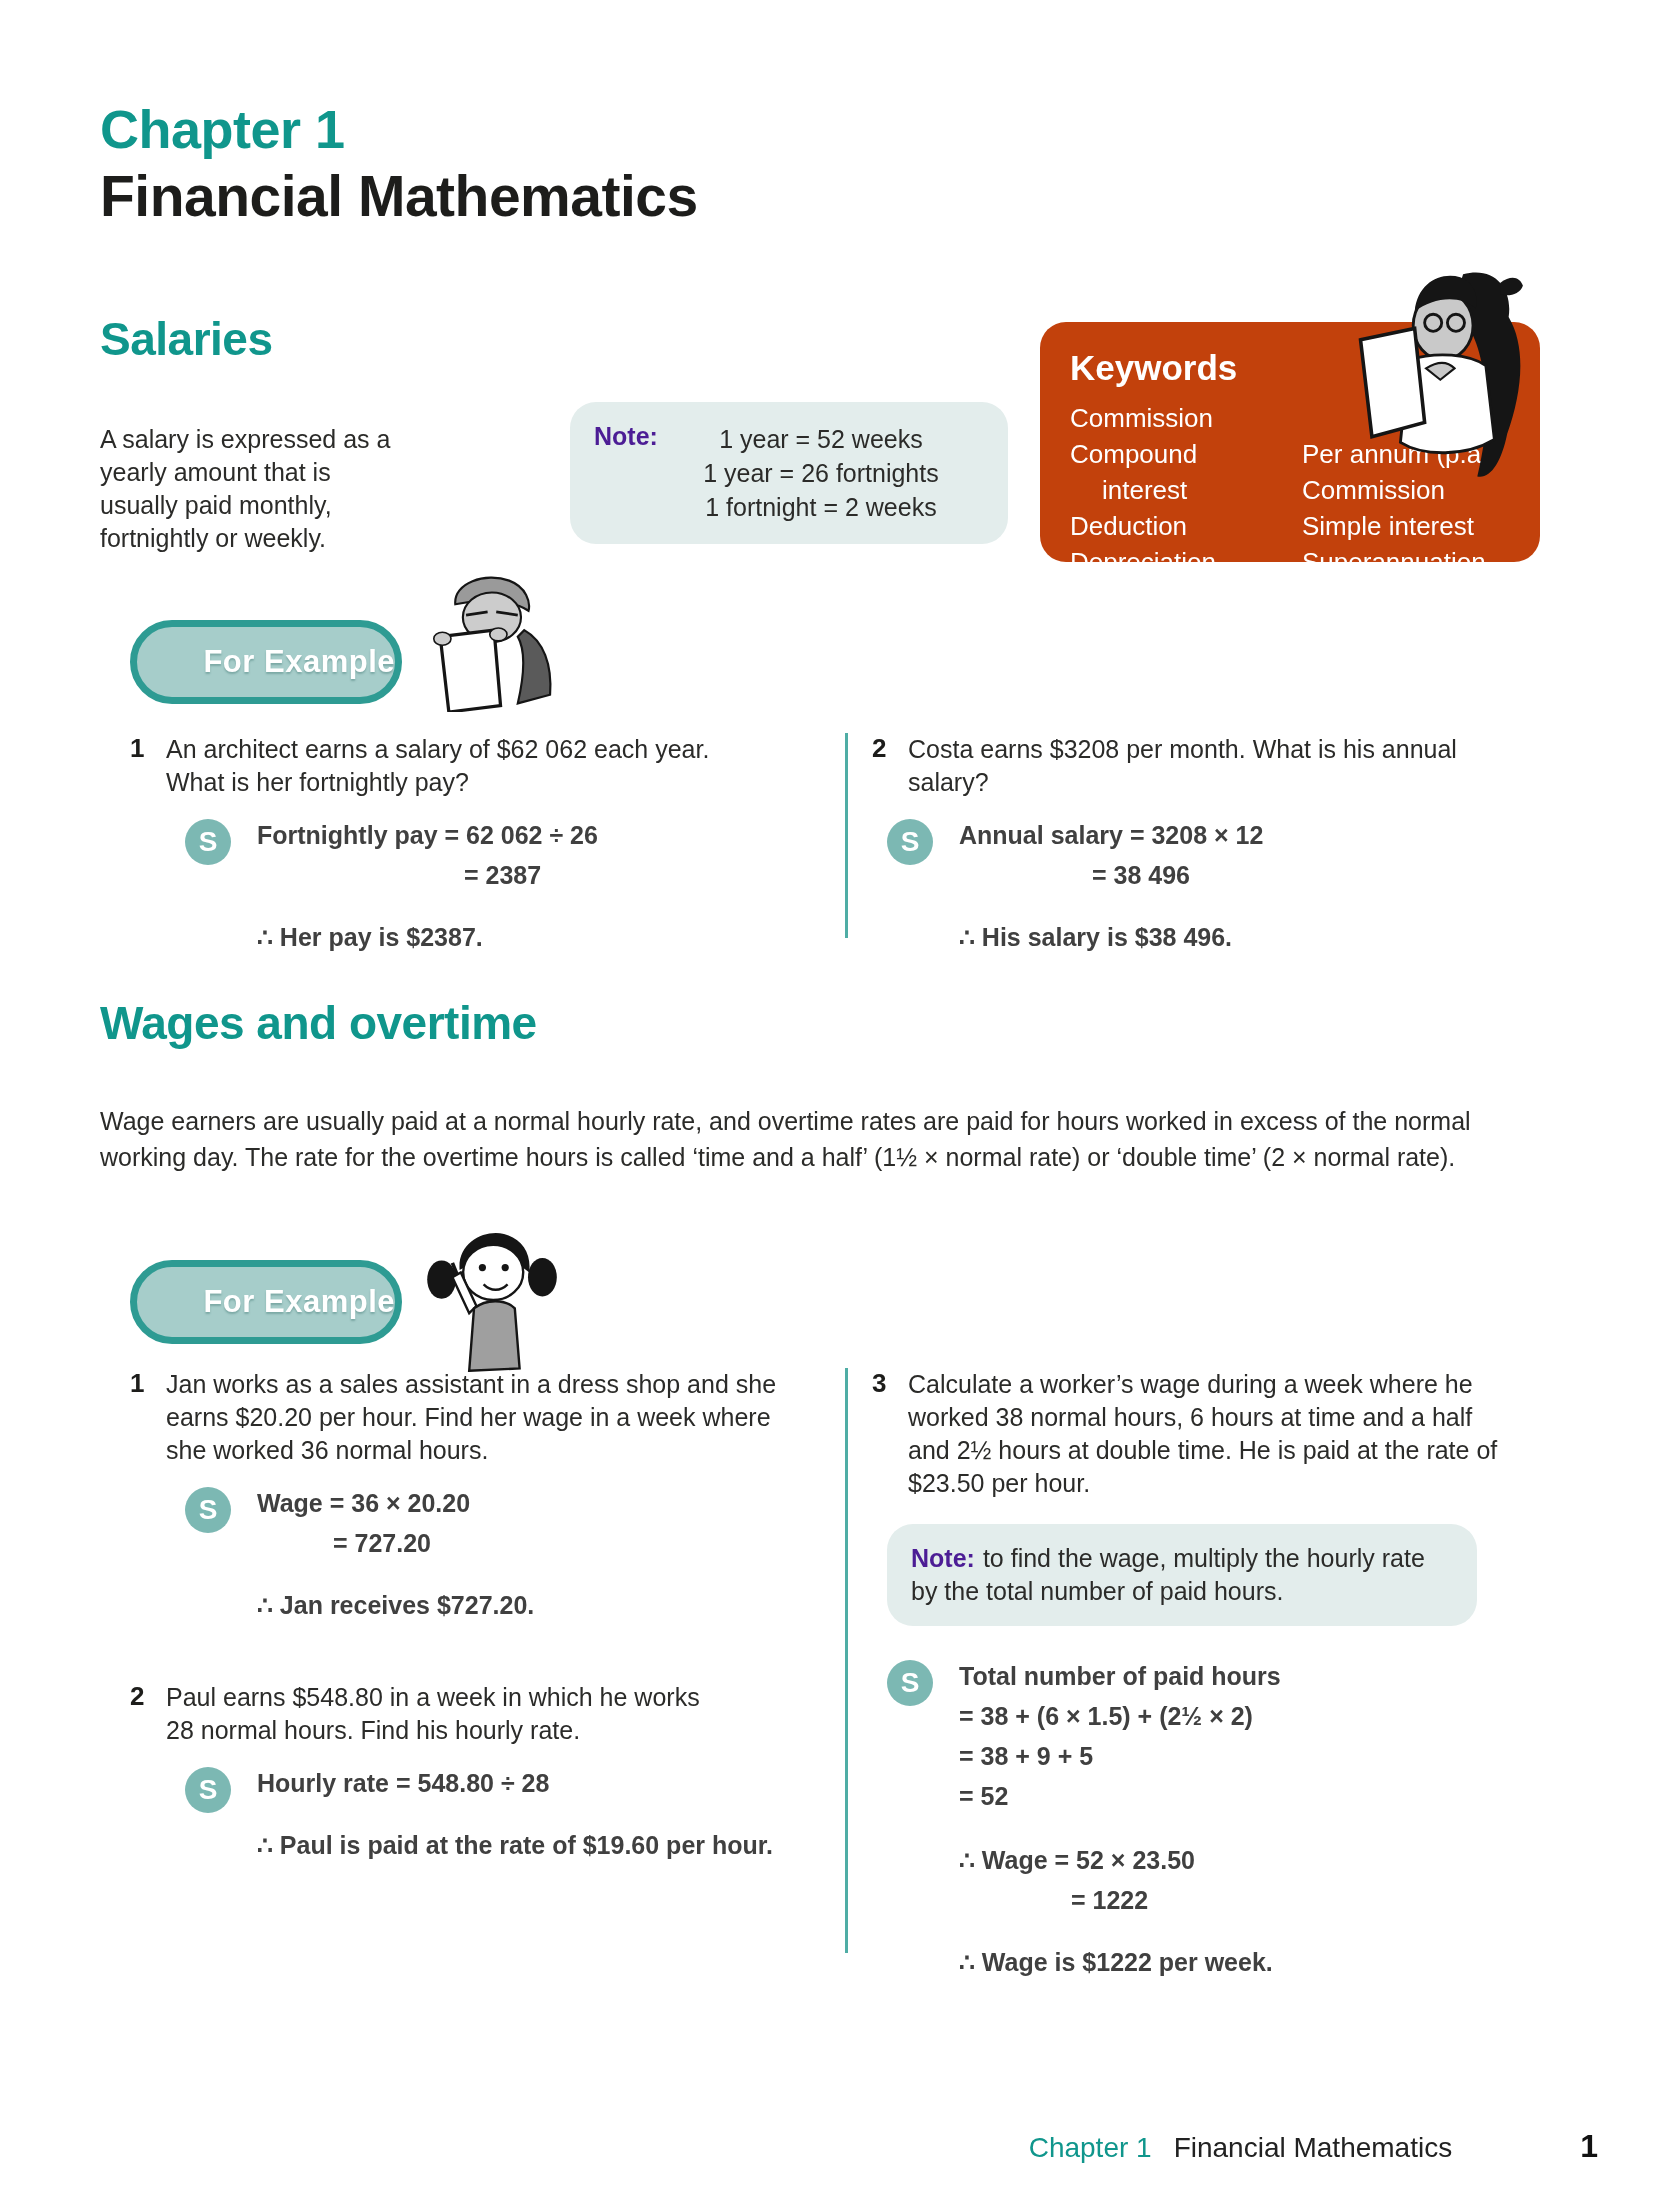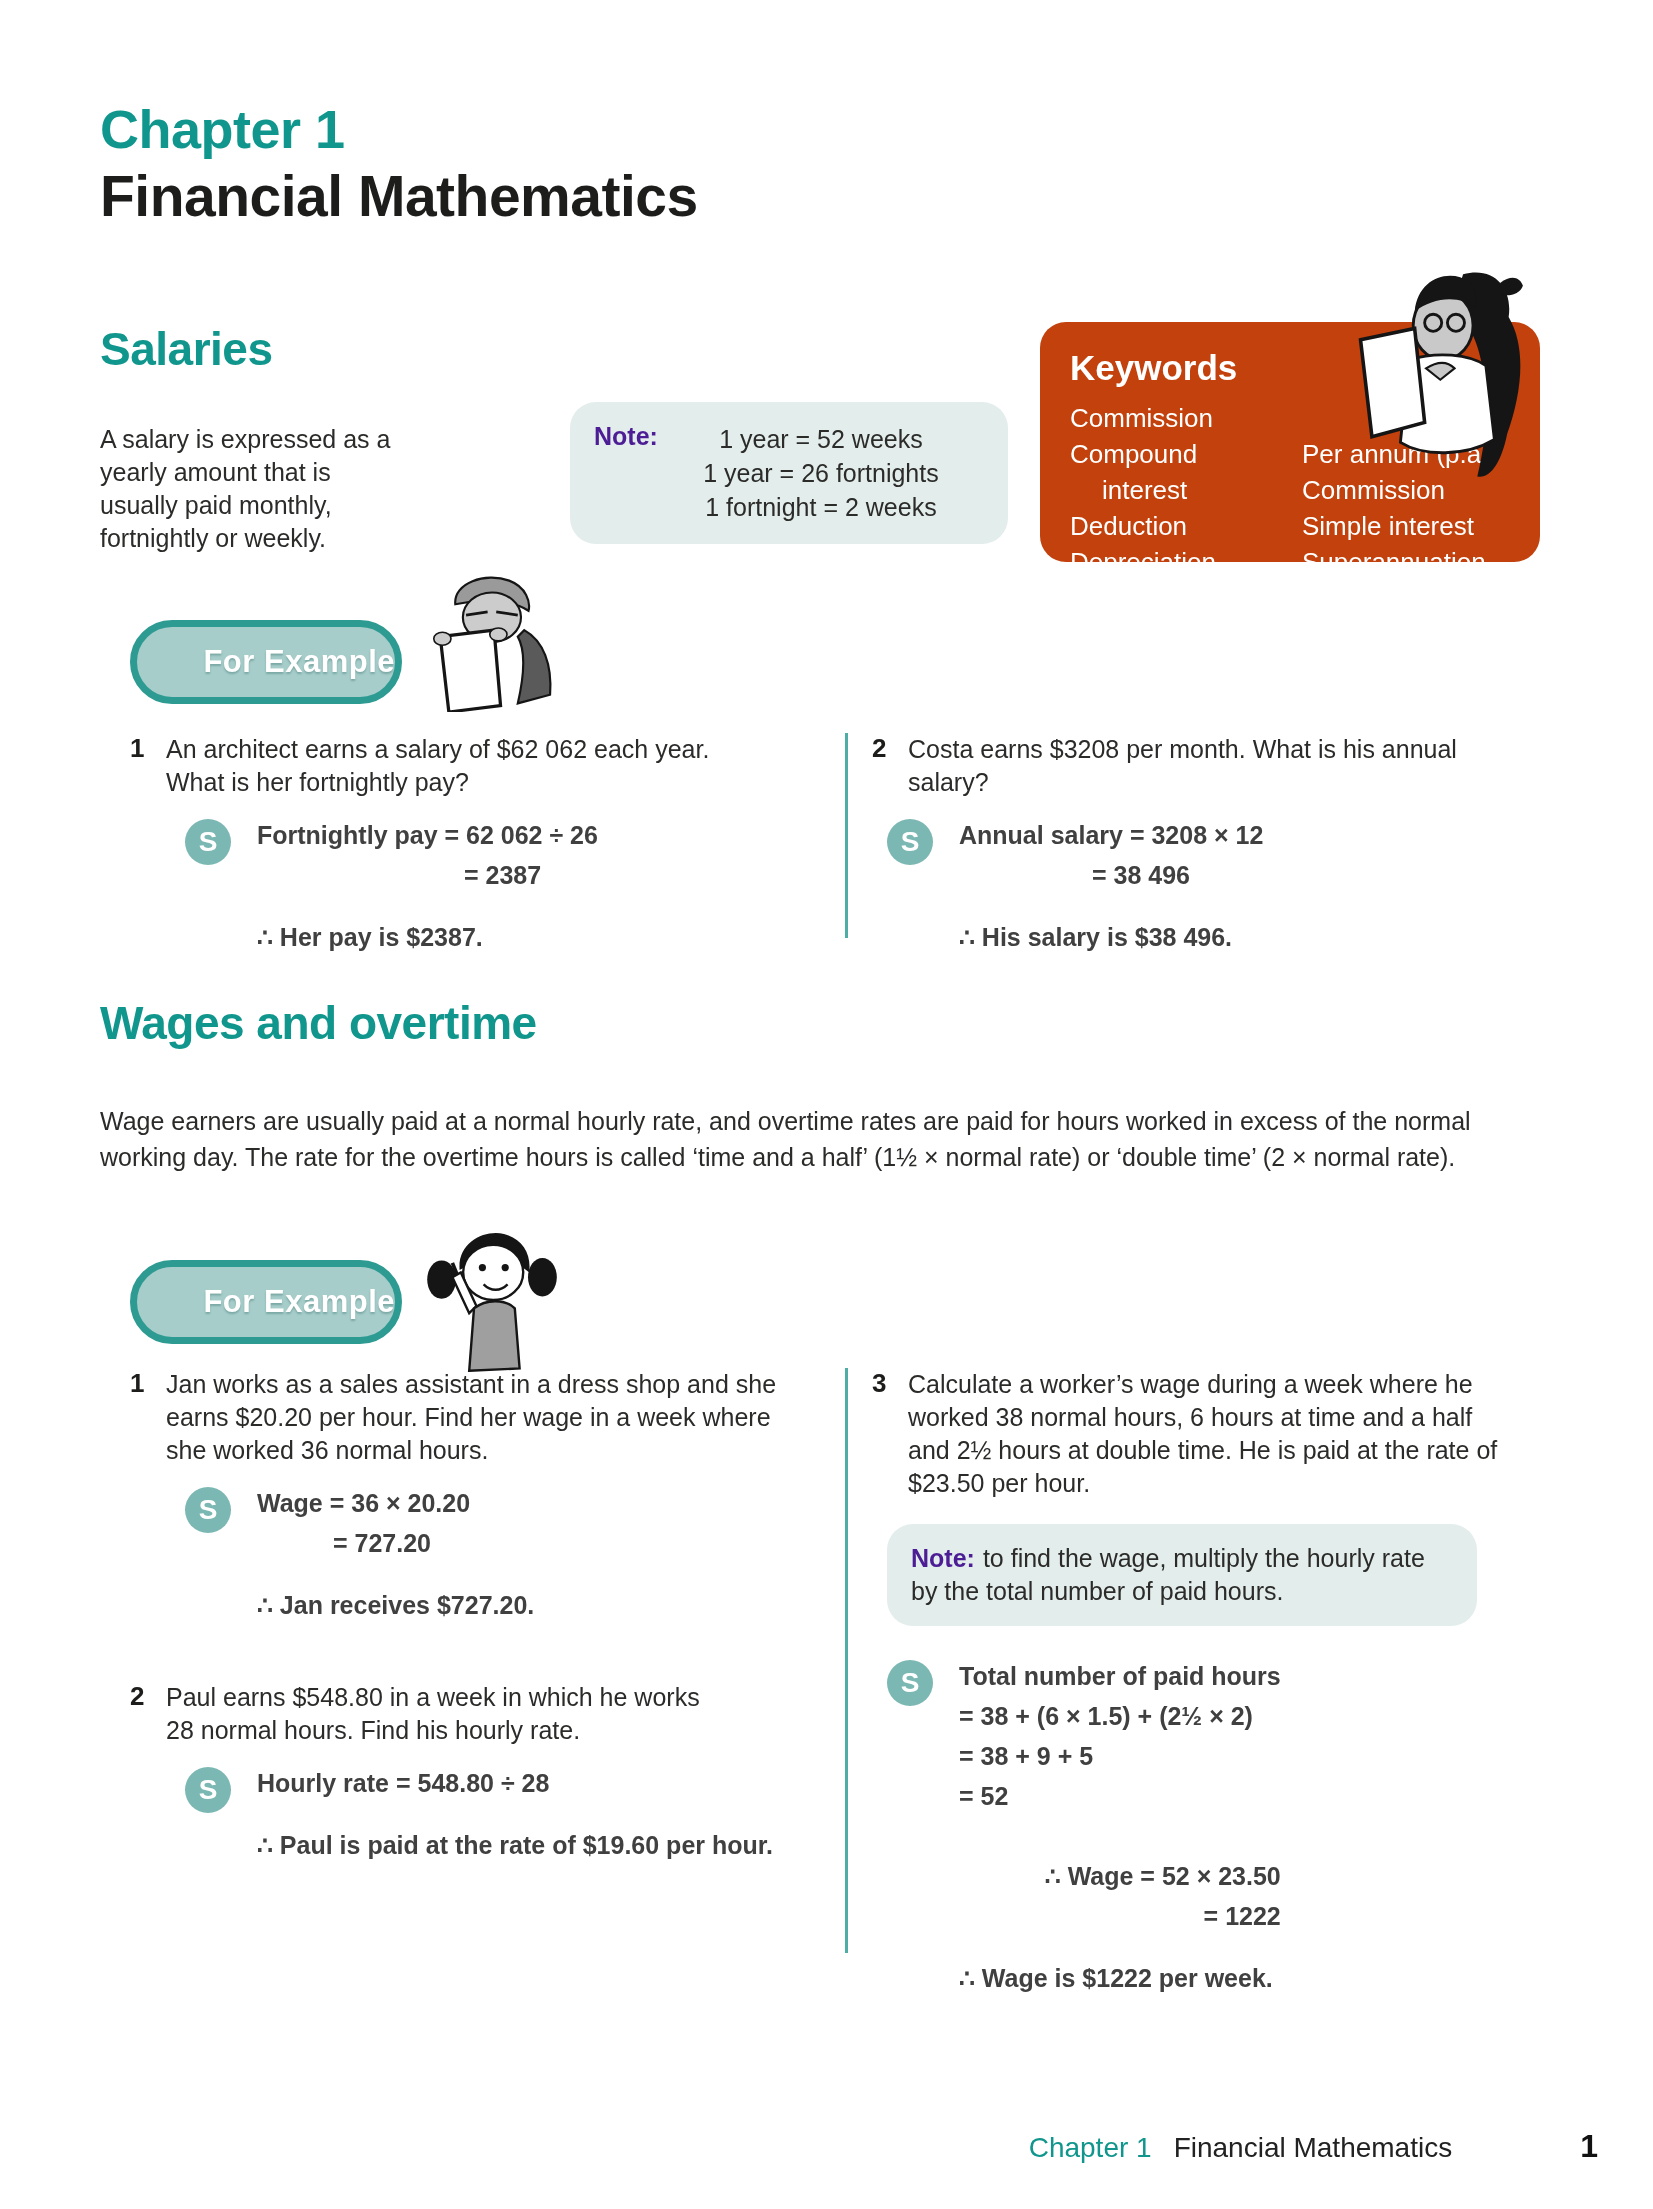--- a/index.html
+++ b/index.html
@@ -10,21 +10,21 @@
     font-family:"Liberation Sans", sans-serif;
     color:#262626;
     overflow:hidden;
     margin:0 auto;
   }
   
   .chapter-head{position:absolute;left:100px;top:100px;line-height:1.1;}
   .chapter-num{font-size:54px;font-weight:bold;color:#10968c;letter-spacing:-0.5px;}
   .chapter-title{font-size:57px;font-weight:bold;color:#1d1d1b;letter-spacing:-0.5px;margin-top:6px;}
   .sec-head{position:absolute;font-size:46px;font-weight:bold;color:#10968c;margin:0;letter-spacing:-0.5px;}
-  #salaries-head{left:100px;top:322px;}
+  #salaries-head{left:100px;top:312px;}
   #wages-head{left:100px;top:996px;}
   
   .intro{position:absolute;font-size:25px;line-height:33px;color:#2b2b29;}
   #salaries-intro{left:100px;top:398px;width:296px;}
   #wages-intro{left:100px;top:1078px;width:1462px;line-height:36px;}
   
   .note-box{
     background:#e3edec;border-radius:26px;
     display:flex;align-items:flex-start;
   }
@@ -79,21 +79,21 @@
   .pad-l{padding-left:55px;}
   .pad-r{padding-left:15px;}
   .sol-badge{
     flex:0 0 46px;width:46px;height:46px;border-radius:50%;
     background:#7cb8b3;color:#fff;font-size:28px;font-weight:bold;
     display:flex;align-items:center;justify-content:center;margin-top:4px;
   }
   .sol-body{font-size:25px;font-weight:bold;color:#404040;line-height:40px;}
   .sol-conclusion{margin-top:22px;}
   .gap-block{margin-top:56px;}
-  .result-block{margin-top:40px;text-align:right;}
+  .result-block{margin-top:24px;}
   
   .footer{
     position:absolute;right:55px;bottom:44px;
     display:flex;align-items:baseline;font-size:28px;
   }
   .footer .f-chapter{color:#10968c;}
   .footer .f-title{color:#222;margin-left:22px;}
   .footer .f-page{font-size:32px;font-weight:bold;color:#111;margin-left:128px;}
 </style>
 </head>

